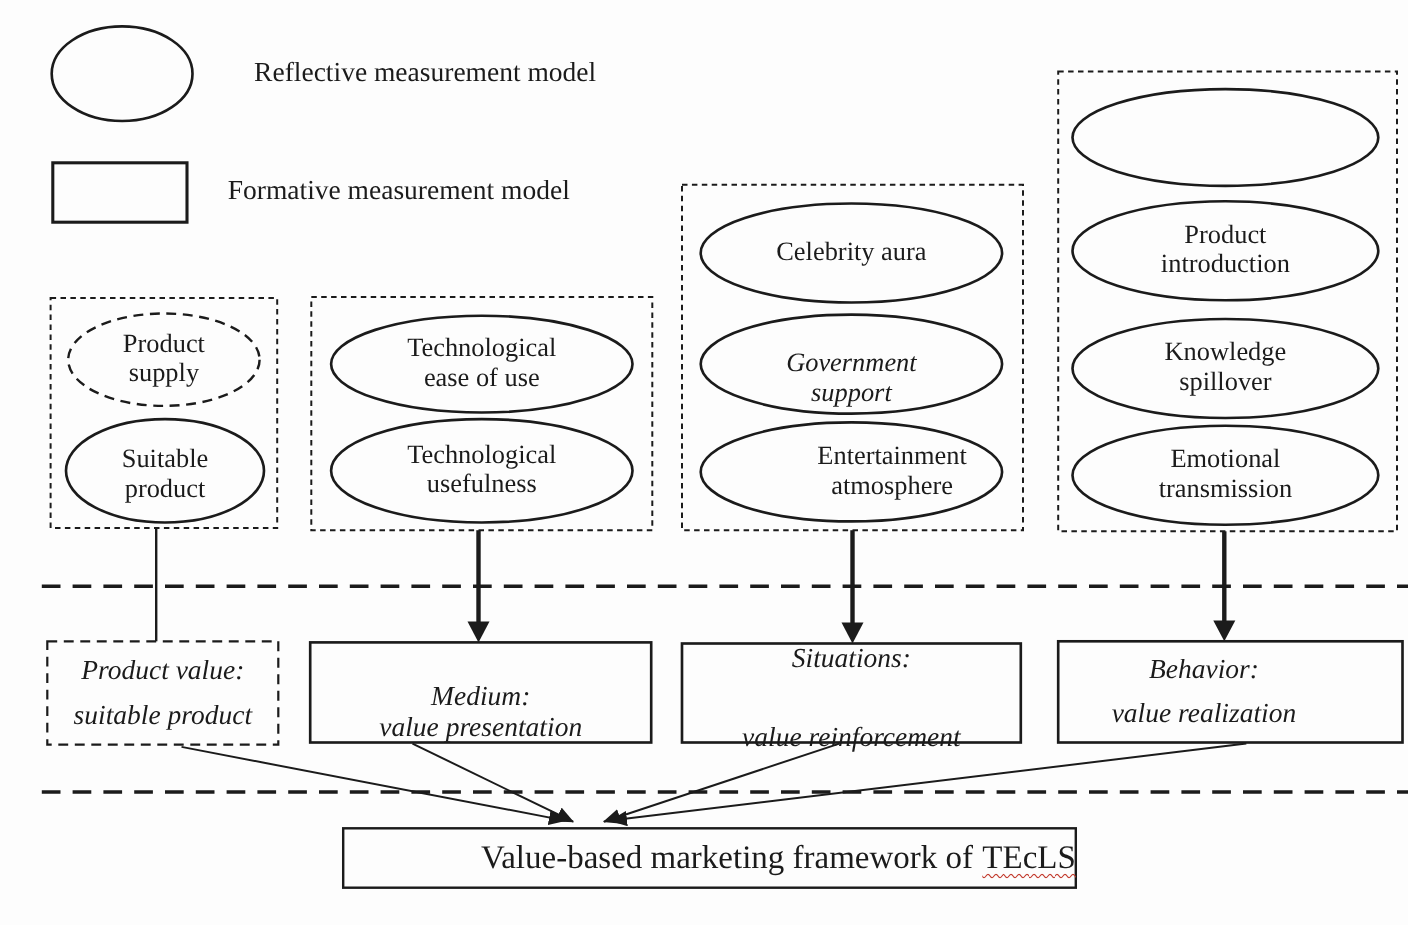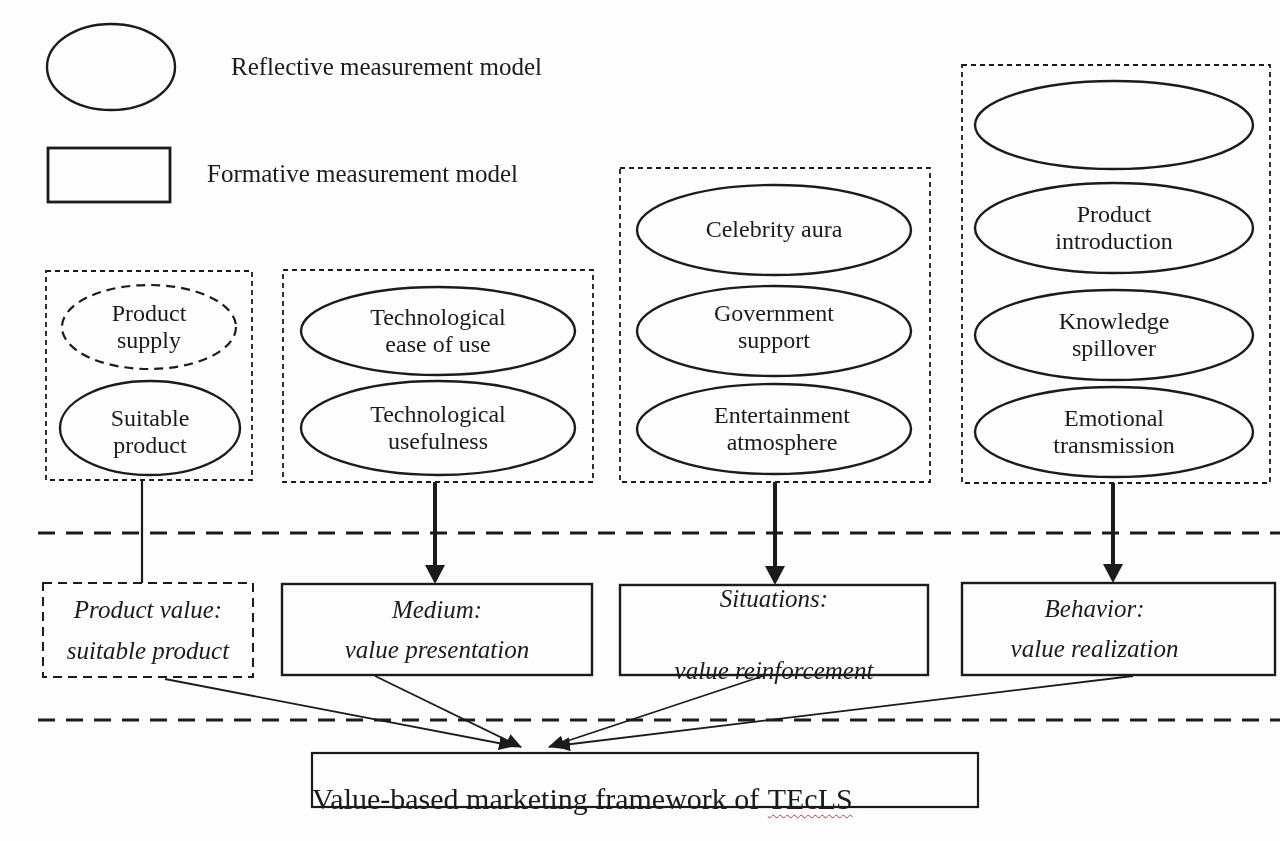--- a/index.html
+++ b/index.html
@@ -25,22 +25,22 @@
     font-size:25px;
     white-space:nowrap;
   }
   .vbox{
     display:flex;flex-direction:column;
     justify-content:space-evenly;align-items:center;
     text-align:center;
     font-size:25px;line-height:1.1;font-style:italic;
   }
   .framework-text{
-    display:flex;flex-direction:row;justify-content:flex-start;align-items:center;
-    font-size:30px;white-space:nowrap;margin-top:19px;
+    display:flex;flex-direction:row;justify-content:flex-end;align-items:center;
+    font-size:30px;white-space:nowrap;
   }
   .misspelled{
     margin-left:0.28em;
     text-decoration-line:underline;
     text-decoration-style:wavy;
     text-decoration-color:#c23b2e;
     text-decoration-thickness:1px;
     text-underline-offset:5px;
     font-family:Liberation Serif, serif;
   }
@@ -114,37 +114,37 @@
 supply</div>
   <div class="txt node-label" style="left:150px;top:432px;width:150px;">Suitable
 product</div>
 
   <div class="txt node-label" style="left:438px;top:331px;width:240px;">Technological
 ease of use</div>
   <div class="txt node-label" style="left:438px;top:428px;width:240px;">Technological
 usefulness</div>
 
   <div class="txt node-label" style="left:774px;top:230px;width:240px;">Celebrity aura</div>
-  <div class="txt node-label" style="left:774px;top:327px;width:240px;">Government
+  <div class="txt node-label" style="left:774px;top:345px;width:240px;font-style:italic;">Government
 support</div>
-  <div class="txt node-label" style="left:782px;top:429px;width:240px;">Entertainment
+  <div class="txt node-label" style="left:811px;top:429px;width:240px;">Entertainment
 atmosphere</div>
 
   <div class="txt node-label" style="left:1114px;top:228px;width:245px;">Product
 introduction</div>
   <div class="txt node-label" style="left:1114px;top:335px;width:245px;">Knowledge
 spillover</div>
   <div class="txt node-label" style="left:1114px;top:432px;width:245px;">Emotional
 transmission</div>
 
   <div class="txt vbox" style="left:43px;top:583px;width:210px;height:94px;">
     <div>Product value:</div>
     <div>suitable product</div>
   </div>
-  <div class="txt vbox" style="left:282px;top:584px;width:310px;height:91px;">
+  <div class="txt vbox" style="left:282px;top:584px;width:310px;height:91px;justify-content:flex-end;">
     <div>Medium:</div>
     <div>value presentation</div>
   </div>
   <div class="txt vbox" style="left:620px;top:585px;width:308px;height:90px;gap:44px;">
     <div>Situations:</div>
     <div>value reinforcement</div>
   </div>
   <div class="txt vbox" style="left:938px;top:583px;width:313px;height:92px;border-radius:23px;">
     <div>Behavior:</div>
     <div>value realization</div>

